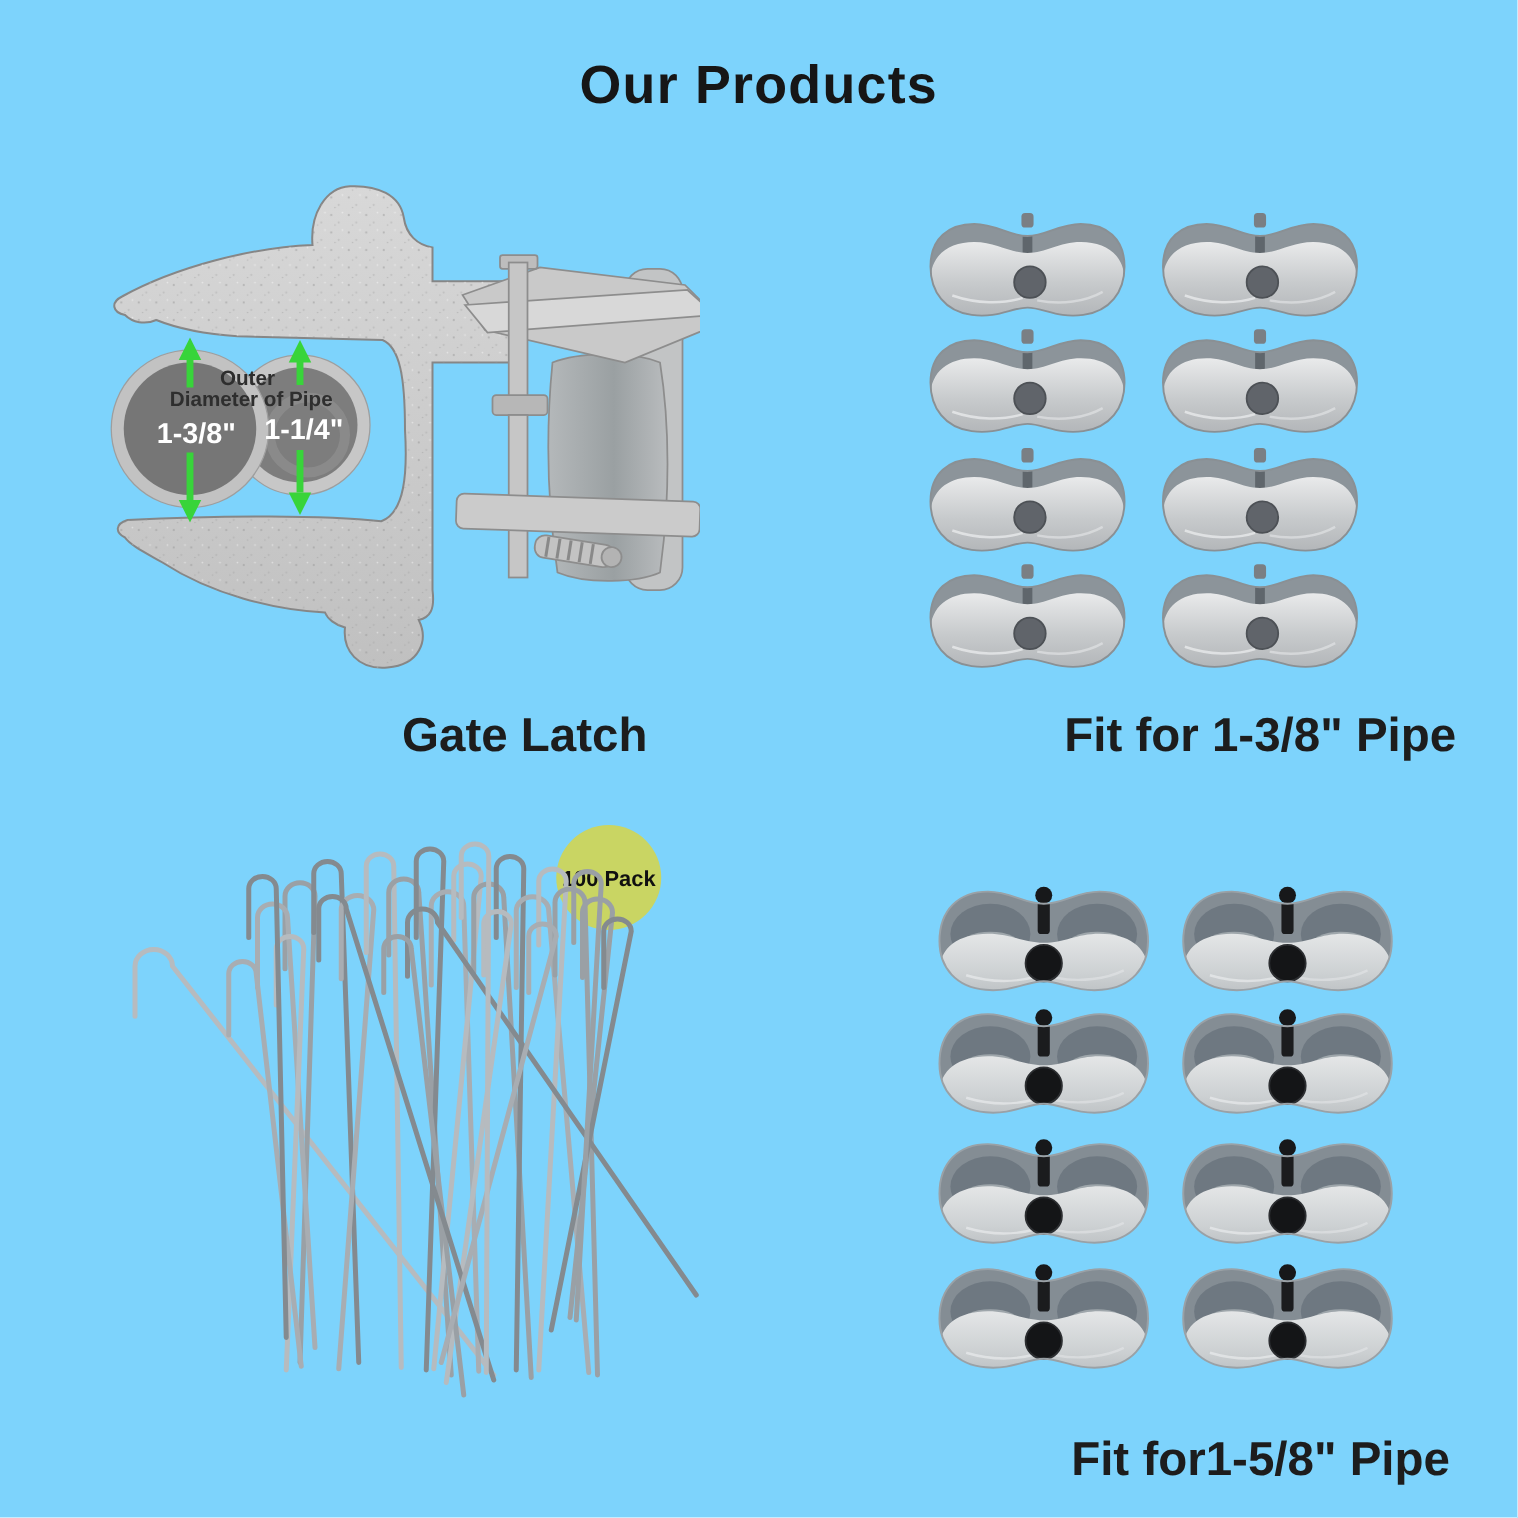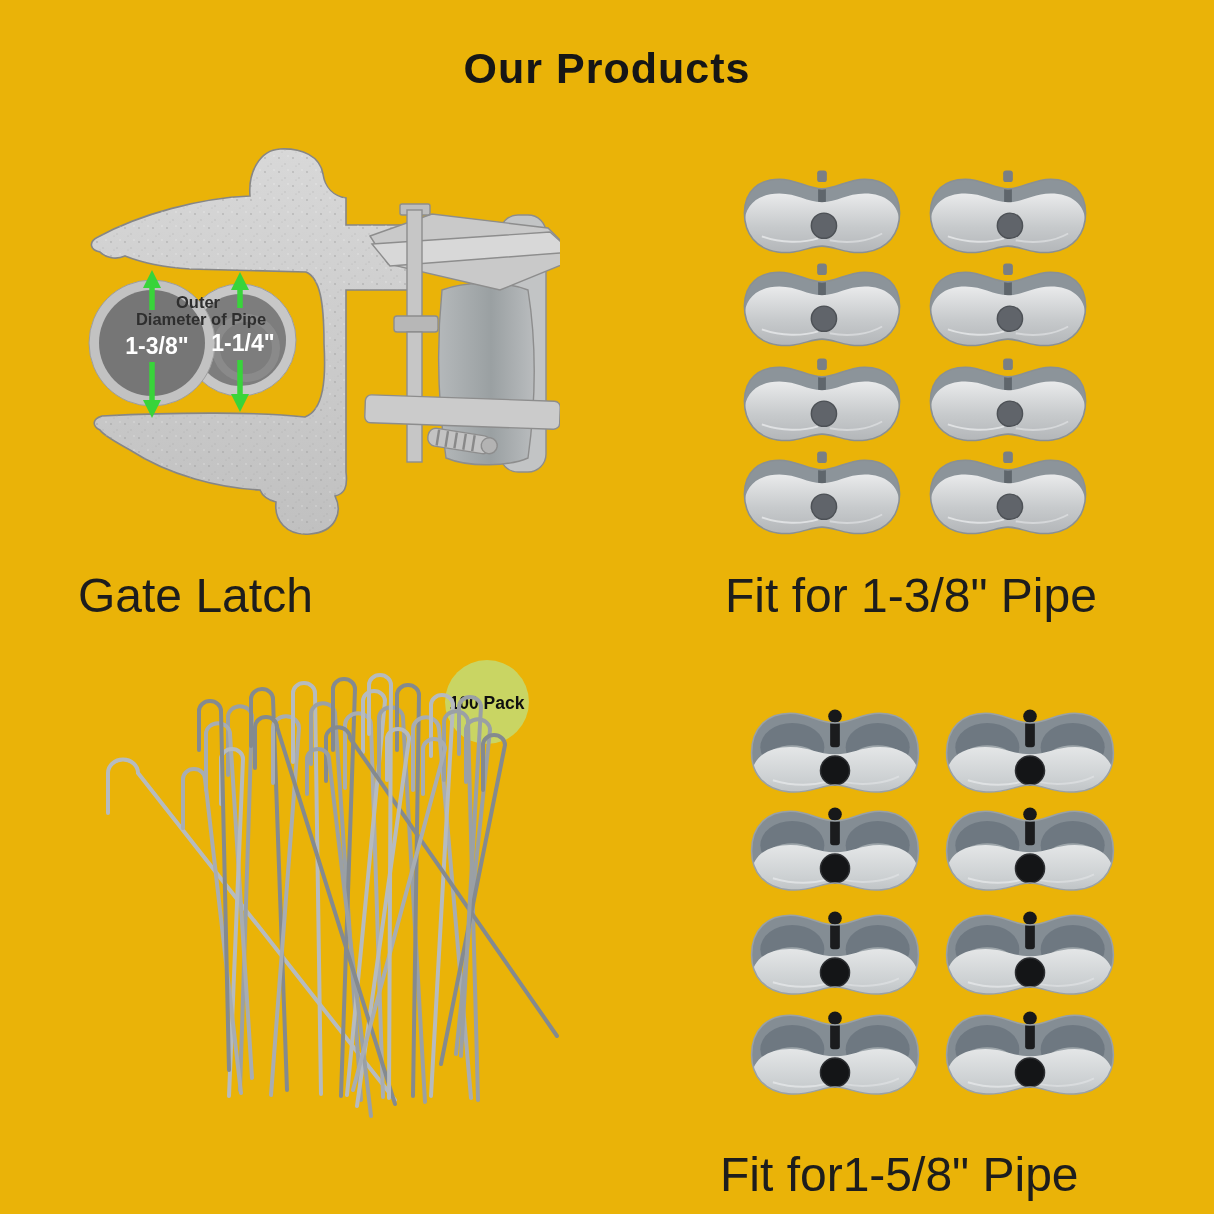--- a/index.html
+++ b/index.html
@@ -1,25 +1,25 @@
 <!DOCTYPE html>
 <html><head>
 <meta charset="utf-8">
 <style>
   html,body{margin:0;padding:0;background:#ffffff;}
   .page{
-    position:relative;width:1214px;height:1214px;background:#eab308;
+    position:relative;width:1214px;height:1214px;background:#7dd3fc;
     font-family:"Liberation Sans", sans-serif;overflow:hidden;
   }
   .title{
     position:absolute;top:44px;left:0;width:1214px;text-align:center;
     font-size:43px;font-weight:700;color:#161616;letter-spacing:1px;
   }
   .label{
-    position:absolute;text-align:left;font-size:48px;font-weight:400;
+    position:absolute;text-align:right;font-size:38px;font-weight:700;
     color:#1d1d1d;white-space:nowrap;
   }
   .fig{position:absolute;}
   svg text{font-family:"Liberation Sans", sans-serif;}
   #wires path{fill:none;stroke-width:4;stroke-linecap:round;}
 </style>
 </head>
 <body>
 
 <div class="page">

